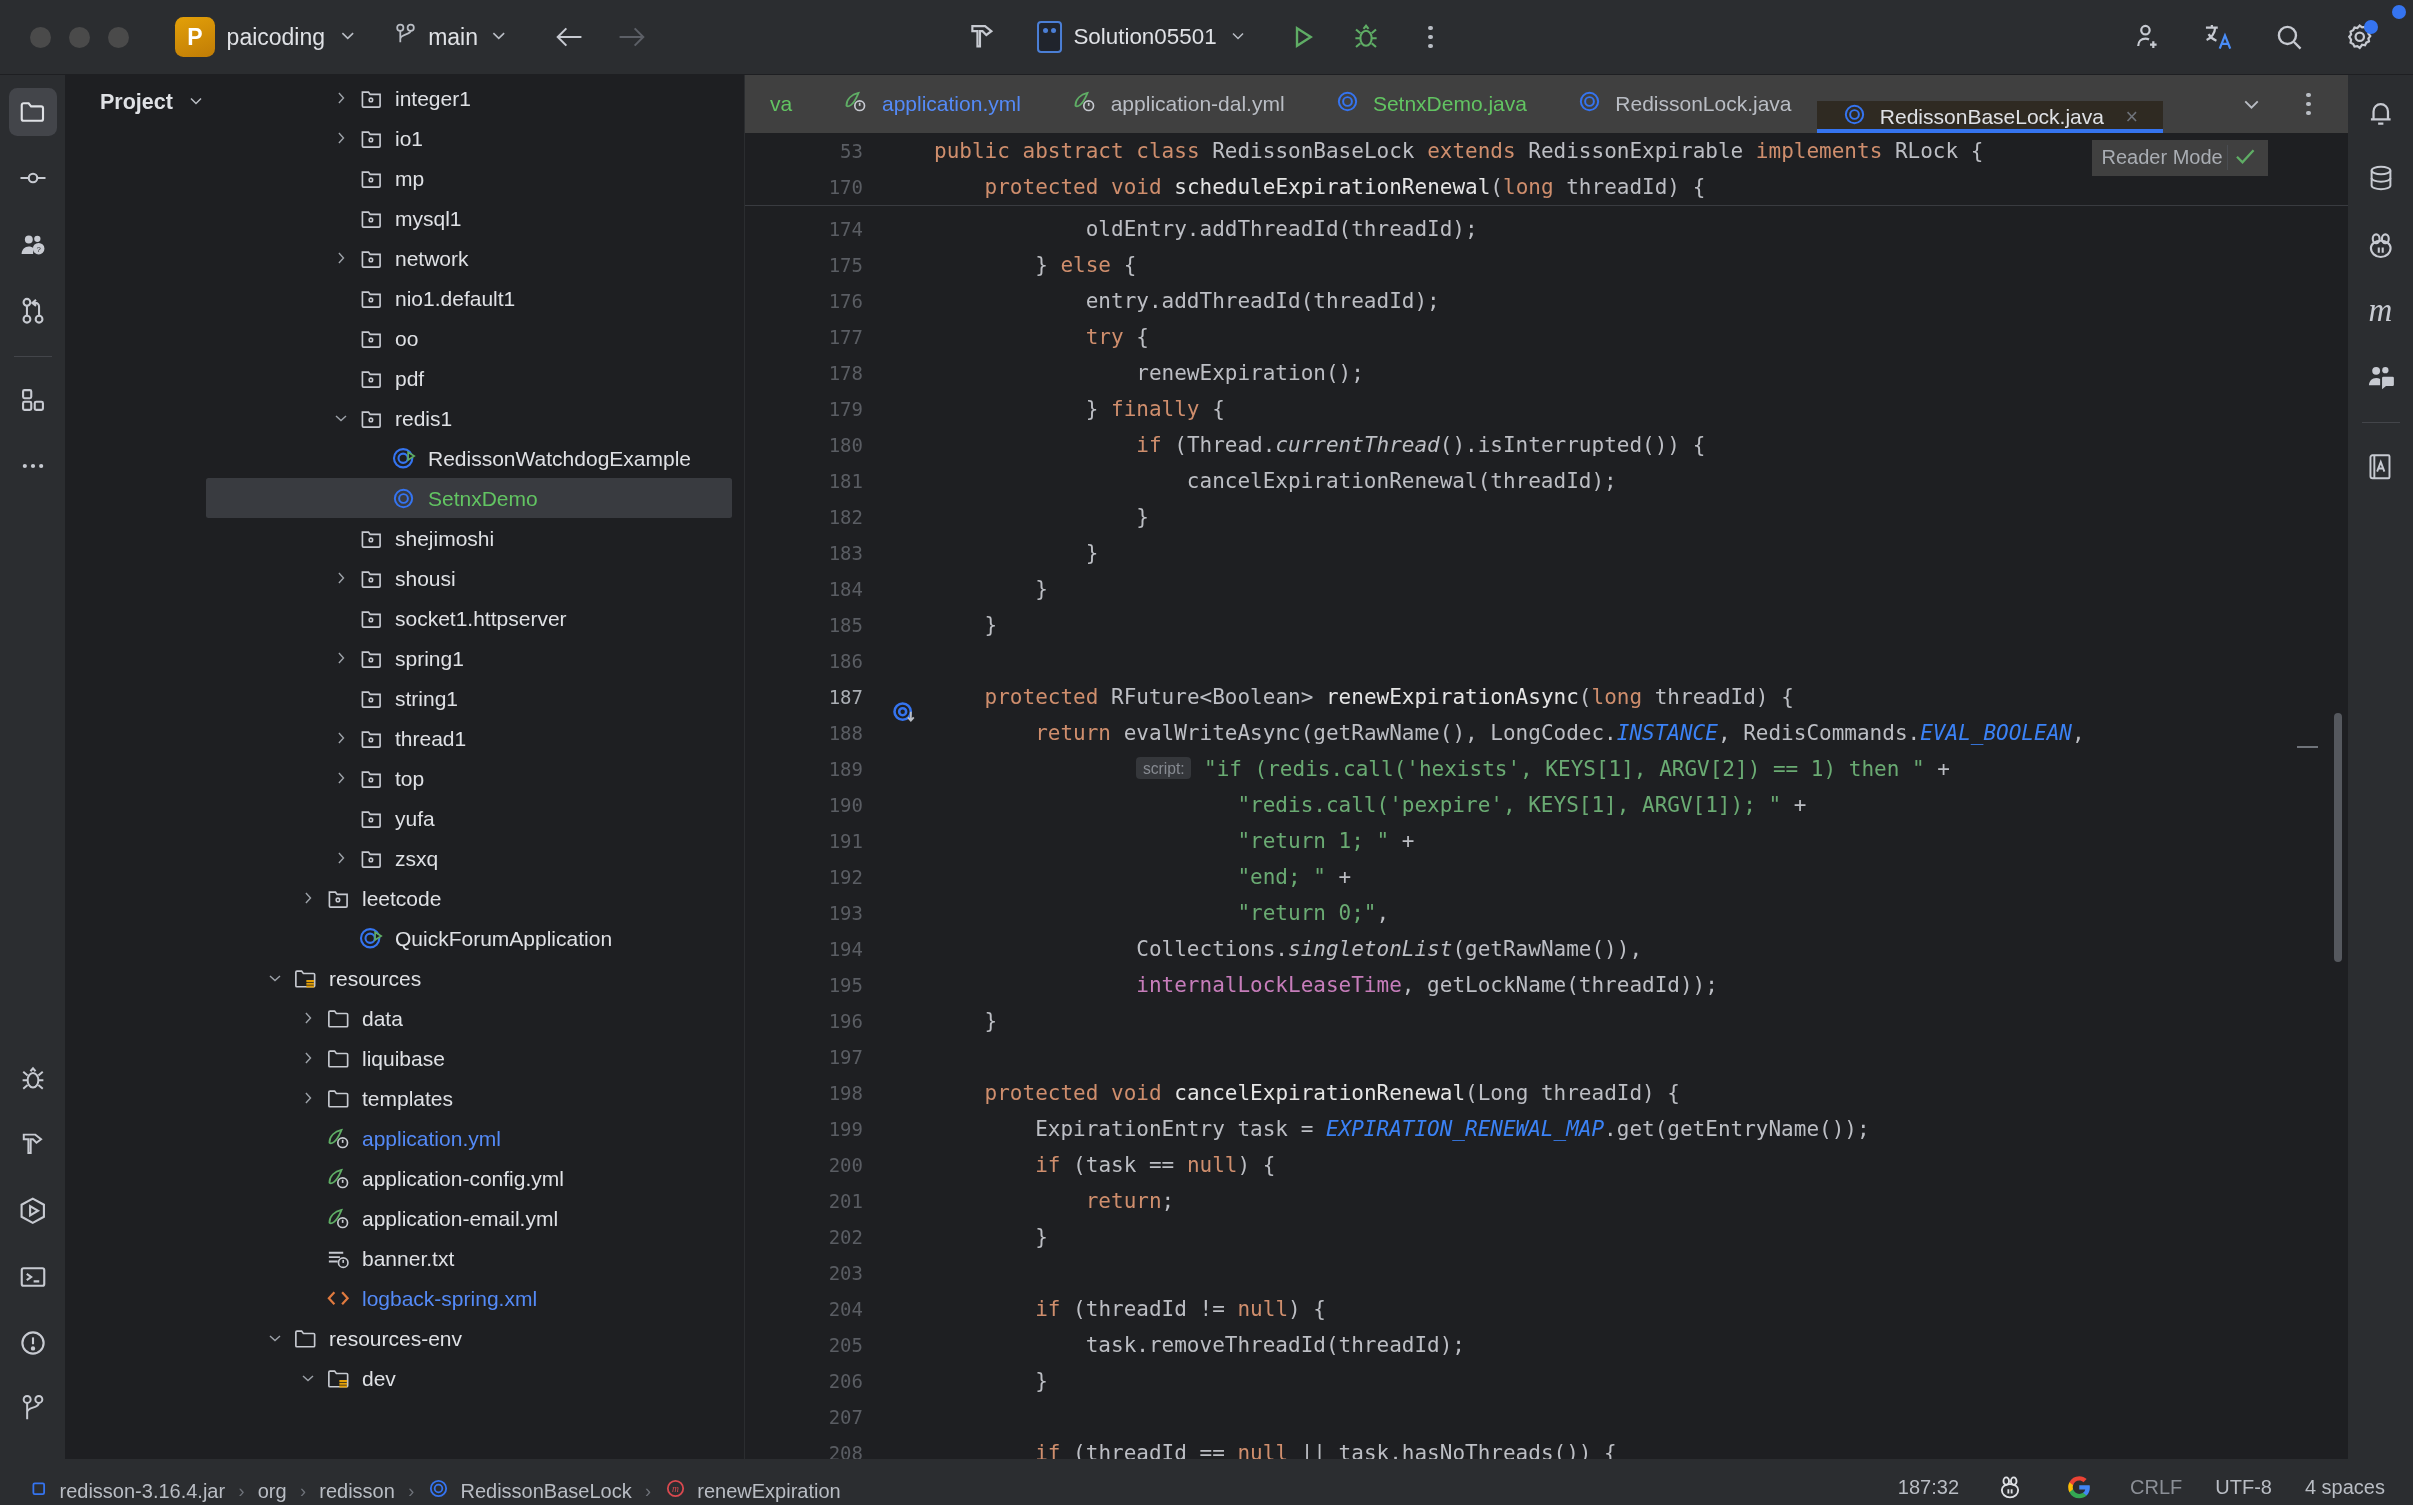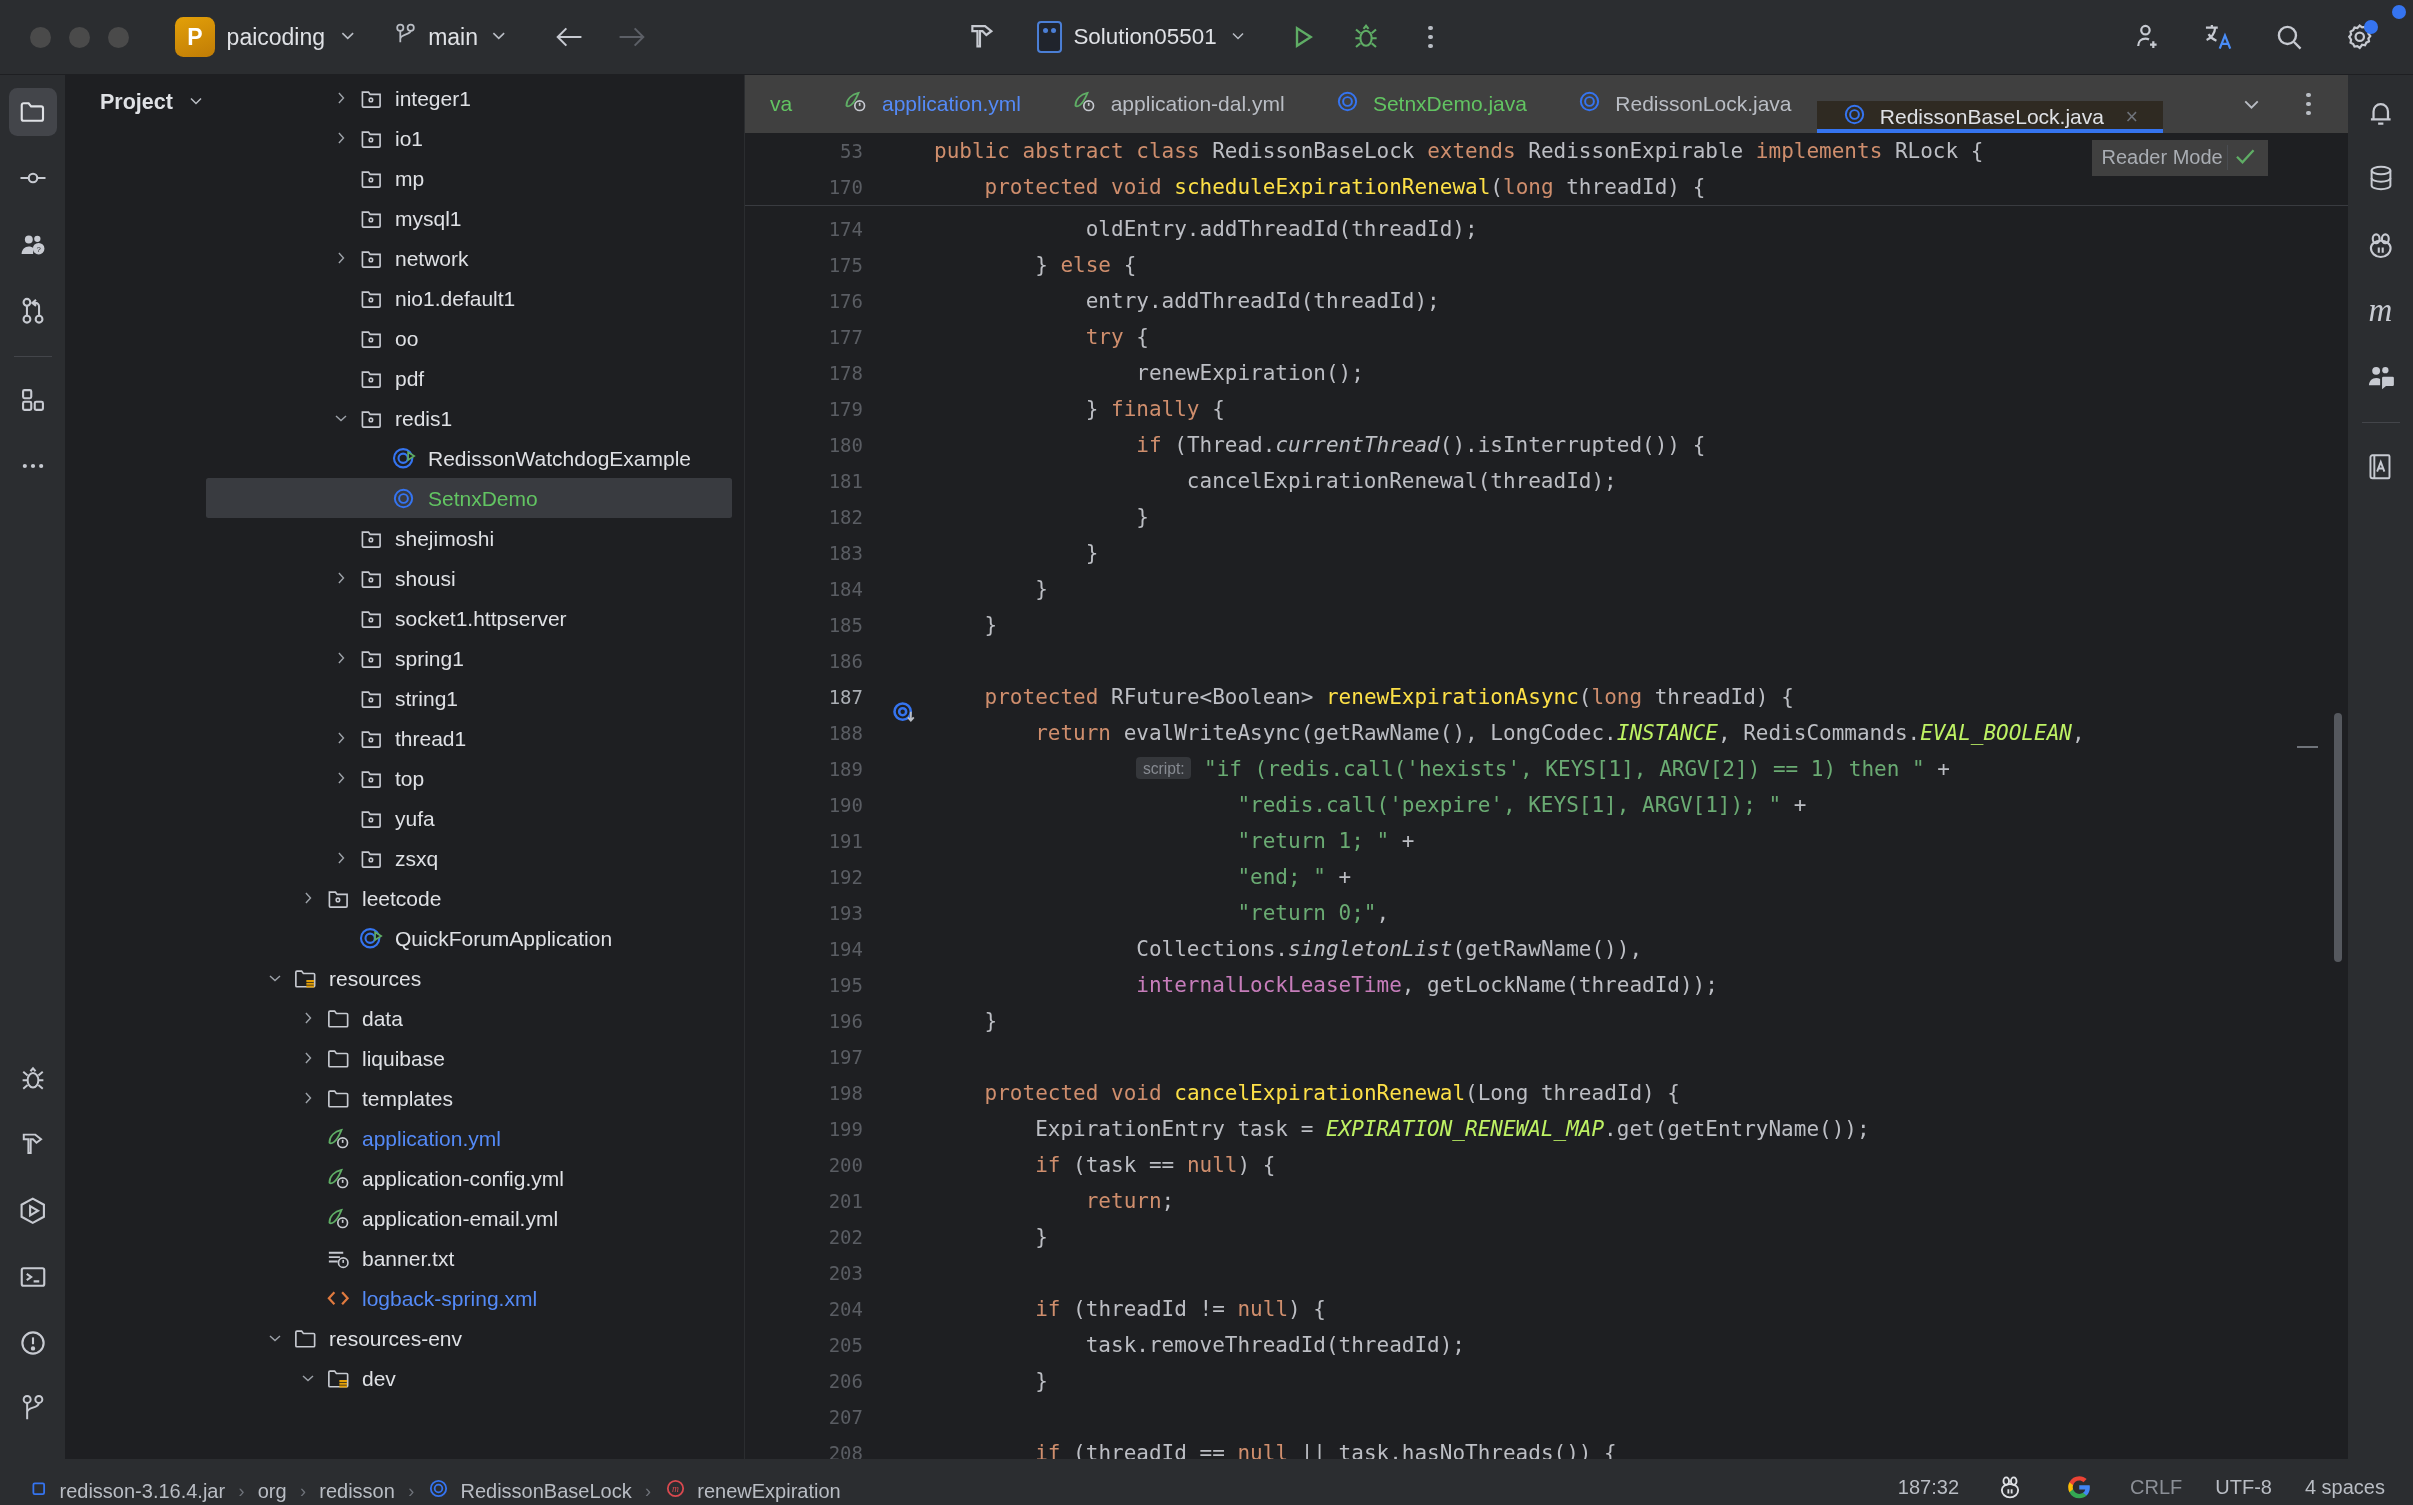--- a/index.html
+++ b/index.html
@@ -152,23 +152,23 @@
   }
   .ln.cur { color: #a9adb3; }
   .gut { width: 48px; flex: 0 0 48px; position: relative; }
   .ctext {
     font-family: "DejaVu Sans Mono", monospace;
     font-size: 21px; color: #bcbec4; line-height: 1;
   }
   .code-scroll { flex: 1 1 auto; min-width: 0; position: relative; }
 
   .k  { color: #cf8e6d; }          
-  .m  { color: #fde047; }          
+  .m  { color: #e5e5e5; }          
   .s  { color: #6aab73; }          
-  .st { color: #bef264; font-style: italic; }  
+  .st { color: #3b82f6; font-style: italic; }  
   .fl { color: #c77dbb; }          
   .it { color: #bcbec4; font-style: italic; }
   .hint {
     background: #35373b; color: #868a91; font-size: 15.7px;
     padding: 2.5px 6.6px; border-radius: 4.1px;
     font-family: "Liberation Sans", sans-serif;
     position: relative; top: -1.7px;
   }
 
   .reader-mode {

